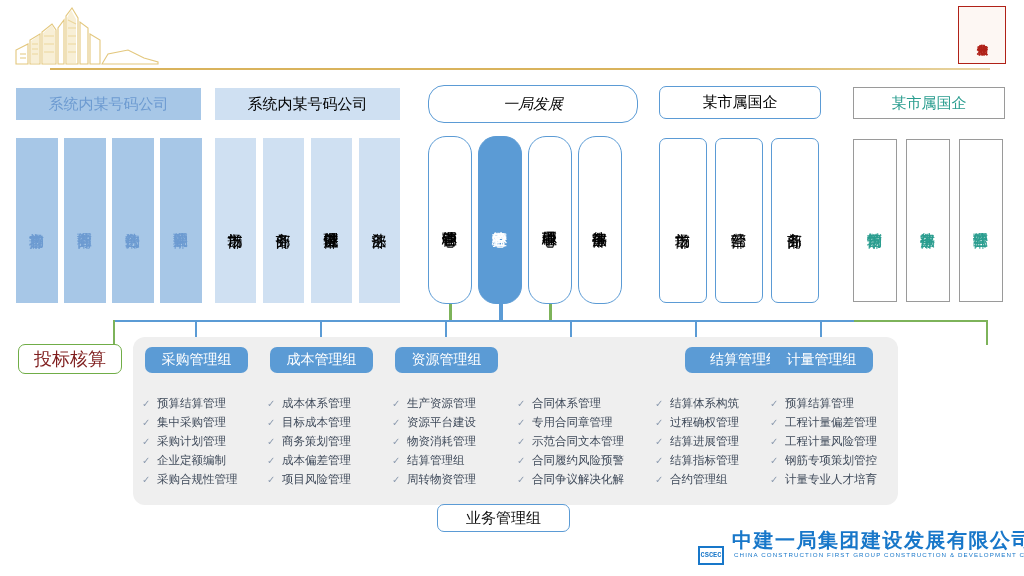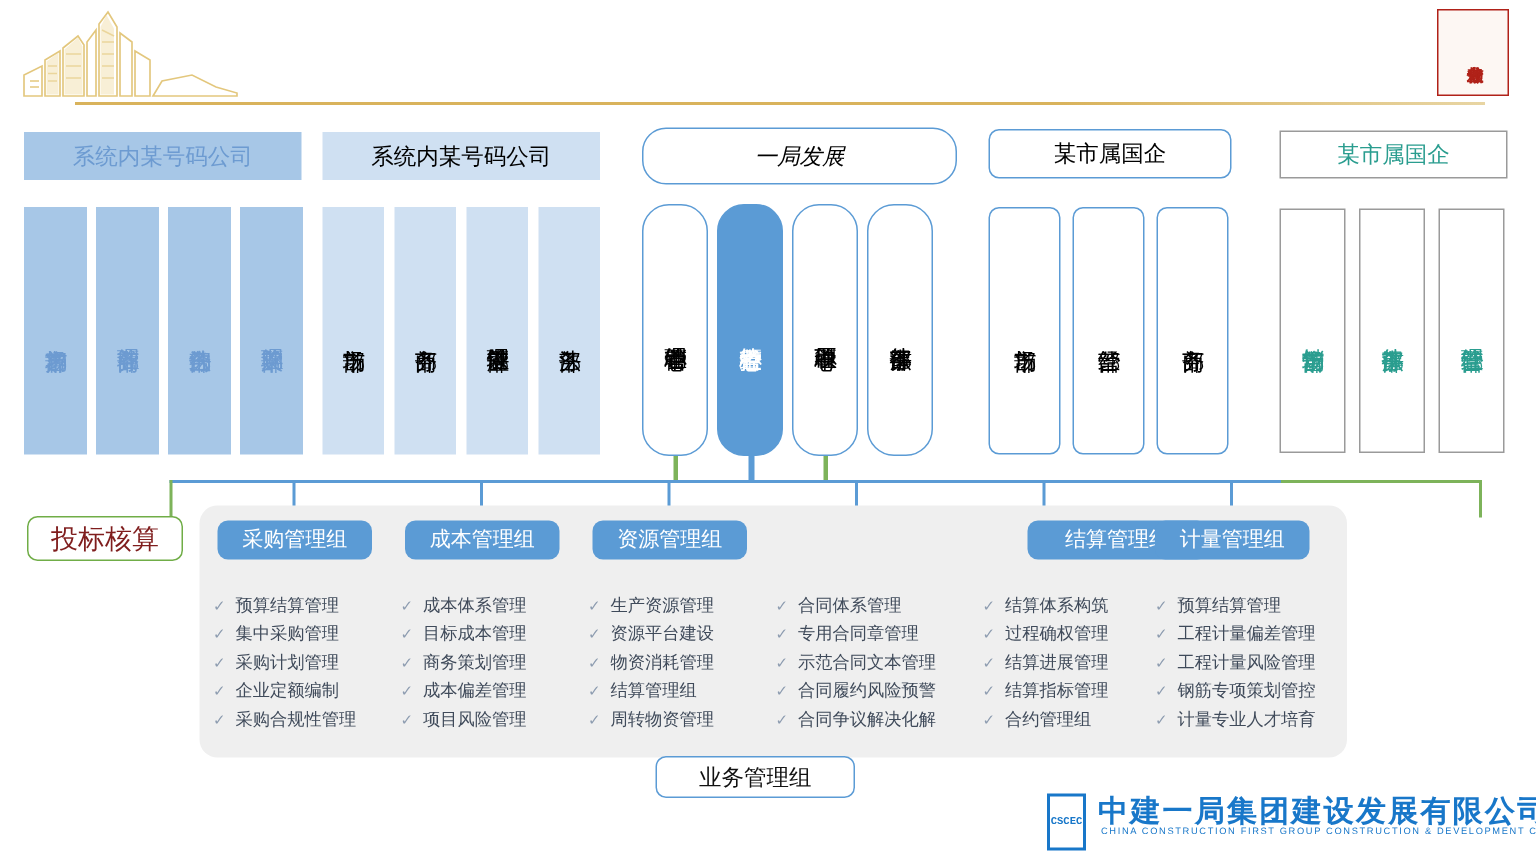--- a/index.html
+++ b/index.html
@@ -97,21 +97,21 @@
   .bcol { position:absolute; top:396px; }
   .bitem {
     display:flex; align-items:baseline; height:19px;
     font-size:11.5px; color:#3f4a5a; white-space:nowrap;
   }
   .chk { width:15px; color:#8d9cb0; font-size:10px; flex:0 0 15px; }
 
   
   .footer { position:absolute; left:698px; top:526px; width:316px; height:42px; }
   .logo-mark {
-    position:absolute; left:0; top:3px; width:26px; height:38px;
+    position:absolute; left:0; top:20px; width:26px; height:19px;
     border:2px solid #1877c9; display:flex; align-items:center;
     justify-content:center; color:#1877c9; font-size:7px;
     font-weight:bold; line-height:7px; text-align:right;
     font-family:"Liberation Mono", monospace;
   }
   .logo-cn {
     position:absolute; left:34px; top:1px; font-size:20px; font-weight:bold;
     color:#1877c9; letter-spacing:1.5px; white-space:nowrap;
   }
   .logo-en {

